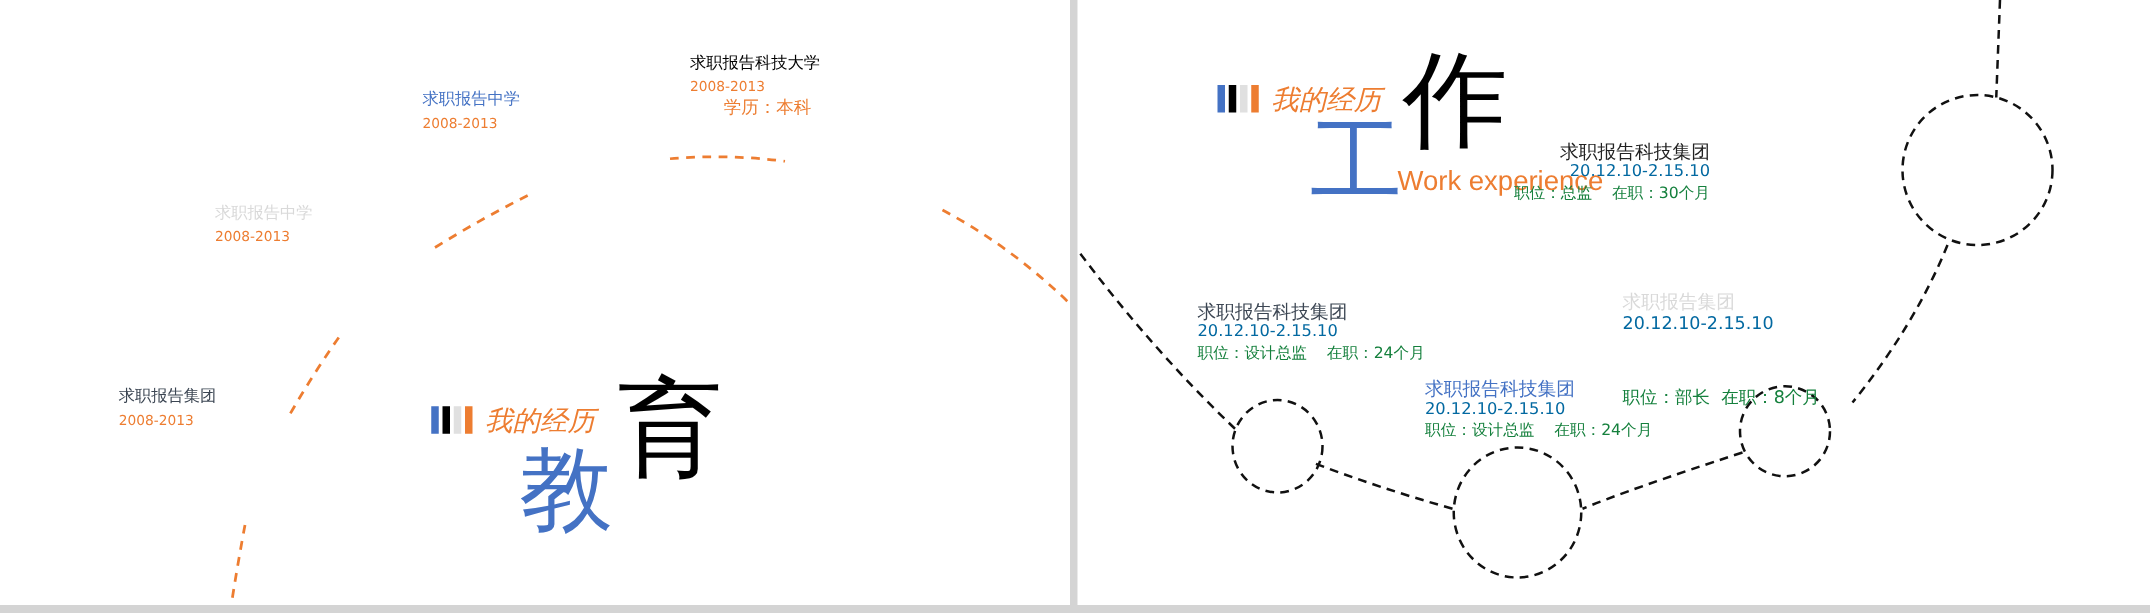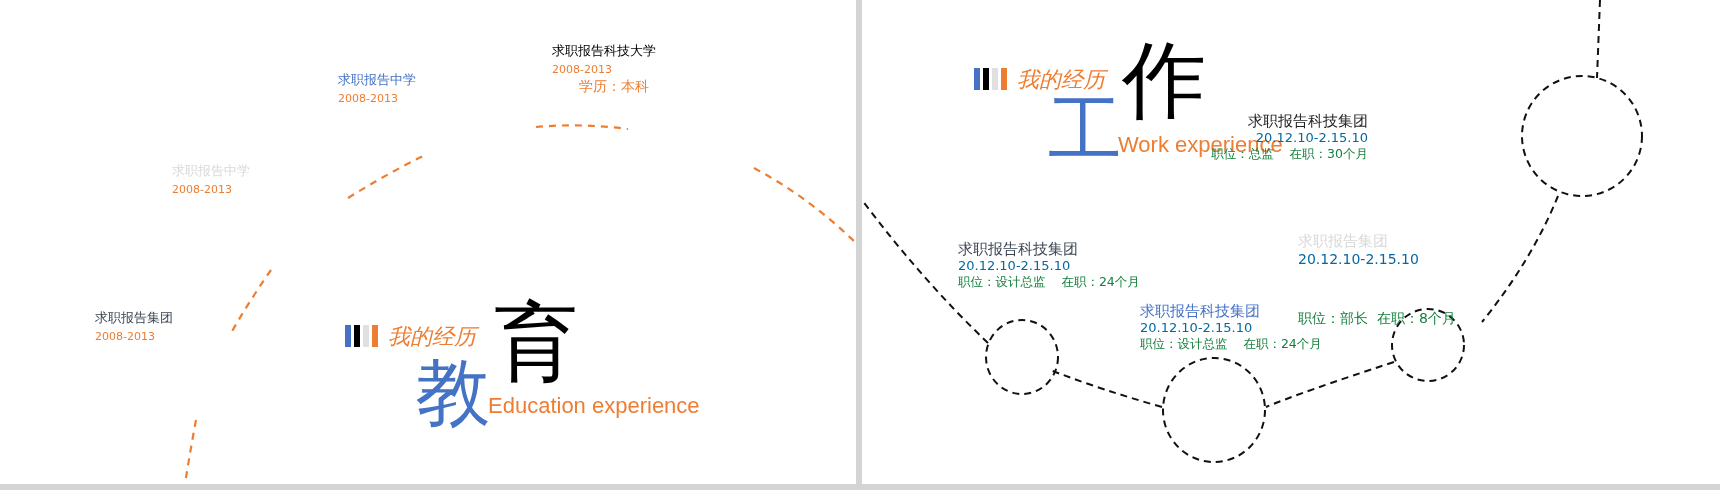--- a/index.html
+++ b/index.html
@@ -63,21 +63,20 @@
 
   <div class="abs bars" style="left:345px; top:325px;">
     <span style="background:#4472c4;"></span>
       <span style="background:#000;"></span>
       <span style="background:#e0e0e0;"></span>
       <span style="background:#ed7d31;"></span>
   </div>
   <div class="abs sub" style="left:388px; top:322px;">我的经历</div>
   <div class="abs big-black" style="left:494px; top:300px;">育</div>
   <div class="abs big-blue" style="left:416px; top:355px;">教</div>
-  <div class="abs eng" style="left:488px; top:393px;">Education experience</div>
 </div>
 
 <div class="slide" id="slide-right">
   <svg class="overlay" width="858" height="484">
     <g fill="none" stroke="#111" stroke-width="2" stroke-dasharray="7 5">
 
       <path d="M738 0 L735 78"></path>
 
       <ellipse cx="720" cy="136" rx="60" ry="60"></ellipse>
 

